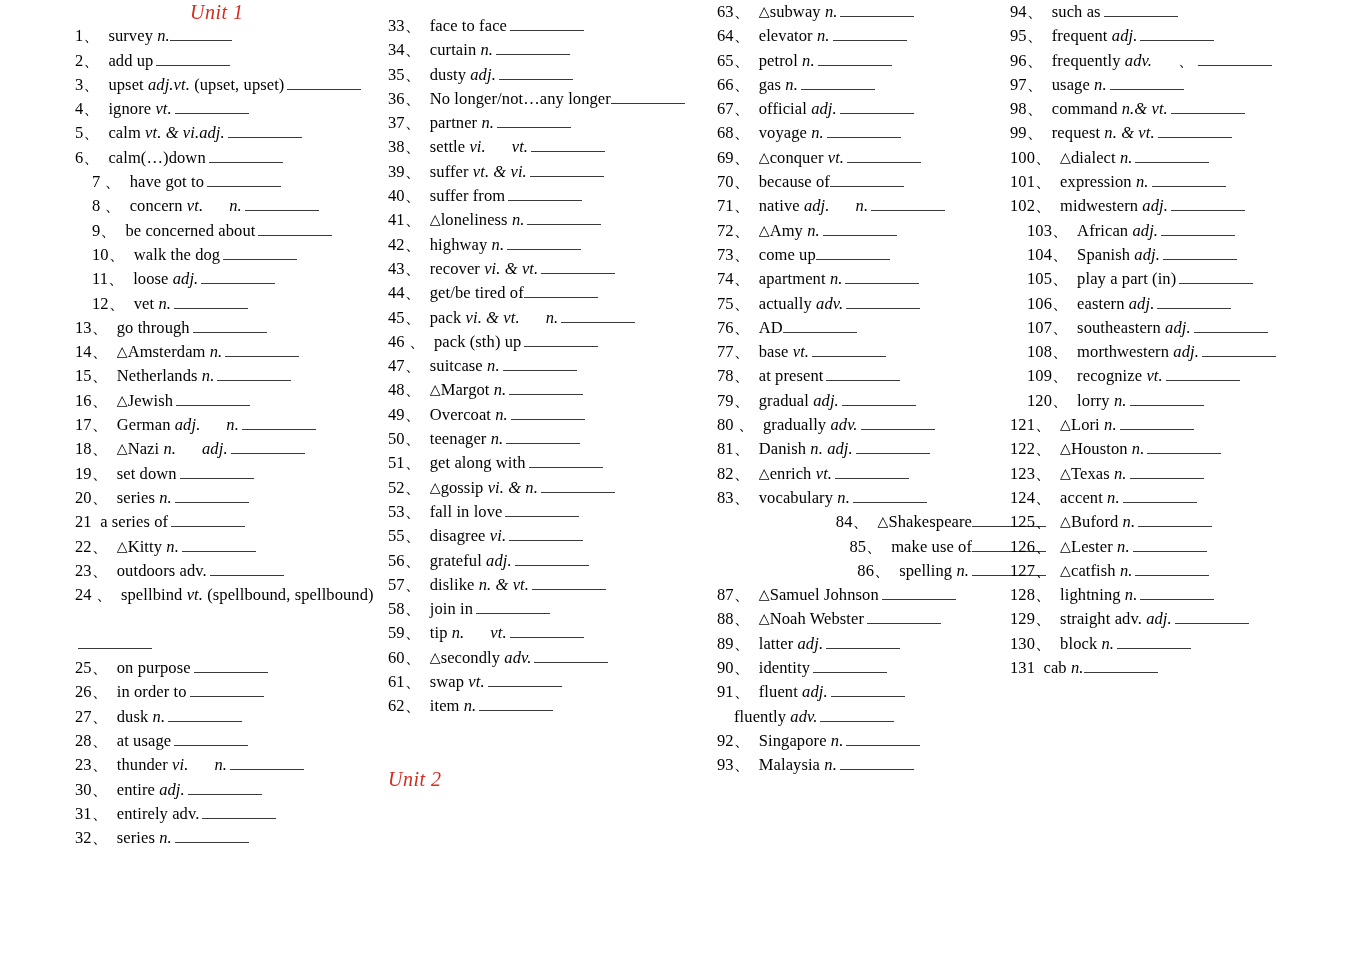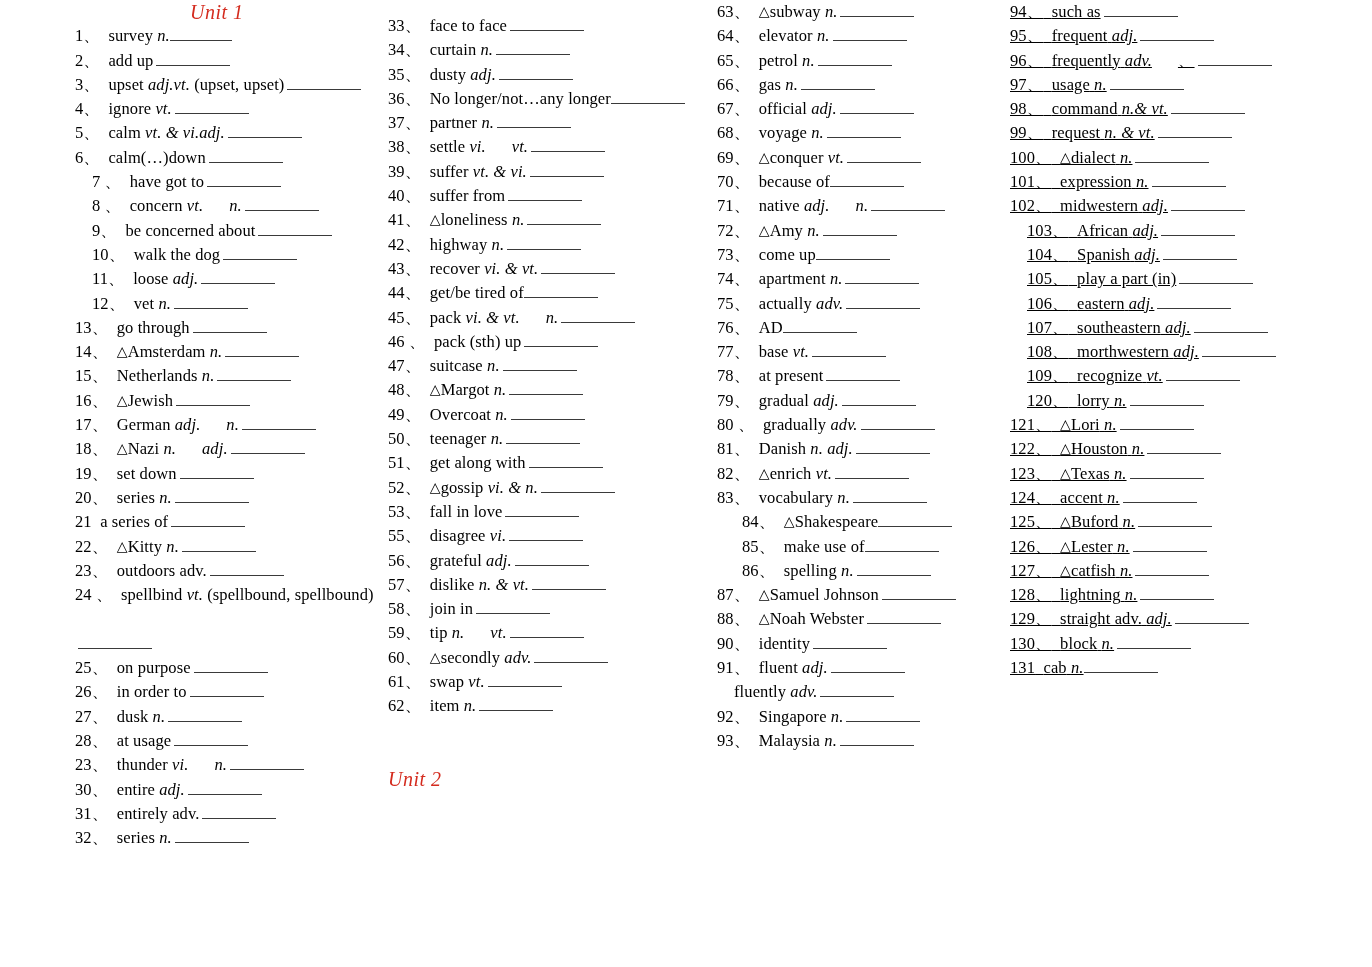--- a/index.html
+++ b/index.html
@@ -22,21 +22,21 @@
     height: 967px;
   }
   .column {
     position: absolute;
     top: 0;
     width: 330px;
   }
   #col-1 { left: 75px; }
   #col-2 { left: 388px; margin-top: 14px; }
   #col-3 { left: 717px; }
-  #col-4 { left: 1010px; text-decoration: underline; }
+  #col-4 { left: 1010px; }
 
   .unit-title {
     color: #d42b1e;
     font-style: italic;
     font-weight: normal;
     font-size: 20px;
     line-height: 24.3px;
     letter-spacing: 0.5px;
     margin: 0;
     white-space: pre;
@@ -48,21 +48,21 @@
     margin: 0;
     padding: 0;
   }
   .entry {
     font-size: 16.5px;
     line-height: 24.3px;
     white-space: nowrap;
     letter-spacing: 0.1px;
   }
   .entry.indent { padding-left: 17px; }
-  .entry.indent-2 { padding-left: 25px; }
+  .entry.indent-2 { padding-left: 25px; text-align: right; }
   .entry.wrap { white-space: normal; }
 
   .num {
     display: inline;
   }
   .tri {
     font-size: 14px;
     vertical-align: 1px;
   }
   .pos {
@@ -182,20 +182,21 @@
         <div class="entry"><span class="num">79、</span>&nbsp; <span>gradual</span> <span class="pos">adj.</span><span class="blank w-md"></span></div>
         <div class="entry"><span class="num">80 、</span>&nbsp; <span>gradually</span> <span class="pos">adv.</span><span class="blank w-md"></span></div>
         <div class="entry"><span class="num">81、</span>&nbsp; <span>Danish</span> <span class="pos">n. adj.</span><span class="blank w-md"></span></div>
         <div class="entry"><span class="num">82、</span>&nbsp; <span class="tri">△</span><span>enrich</span> <span class="pos">vt.</span><span class="blank w-md"></span></div>
         <div class="entry"><span class="num">83、</span>&nbsp; <span>vocabulary</span> <span class="pos">n.</span><span class="blank w-md"></span></div>
         <div class="entry indent-2"><span class="num">84、</span>&nbsp; <span class="tri">△</span><span>Shakespeare</span><span class="blank w-md" style="margin-left: 0px;"></span></div>
         <div class="entry indent-2"><span class="num">85、</span>&nbsp; <span>make use of</span><span class="blank w-md" style="margin-left: 0px;"></span></div>
         <div class="entry indent-2"><span class="num">86、</span>&nbsp; <span>spelling</span> <span class="pos">n.</span><span class="blank w-md"></span></div>
         <div class="entry"><span class="num">87、</span>&nbsp; <span class="tri">△</span><span>Samuel Johnson</span><span class="blank w-md"></span></div>
         <div class="entry"><span class="num">88、</span>&nbsp; <span class="tri">△</span><span>Noah Webster</span><span class="blank w-md"></span></div>
+        <div class="entry"><span class="num">89、</span>&nbsp; <span>latter</span> <span class="pos">adj.</span><span class="blank w-md"></span></div>
         <div class="entry"><span class="num">90、</span>&nbsp; <span>identity</span><span class="blank w-md"></span></div>
         <div class="entry"><span class="num">91、</span>&nbsp; <span>fluent</span> <span class="pos">adj.</span><span class="blank w-md"></span></div>
         <div class="entry indent"><span>fluently</span> <span class="pos">adv.</span><span class="blank w-md"></span></div>
         <div class="entry"><span class="num">92、</span>&nbsp; <span>Singapore</span> <span class="pos">n.</span><span class="blank w-md"></span></div>
         <div class="entry"><span class="num">93、</span>&nbsp; <span>Malaysia</span> <span class="pos">n.</span><span class="blank w-md"></span></div>
       </div>
   </div>
 
   <div class="column" id="col-4">
     <div class="entry-list">

